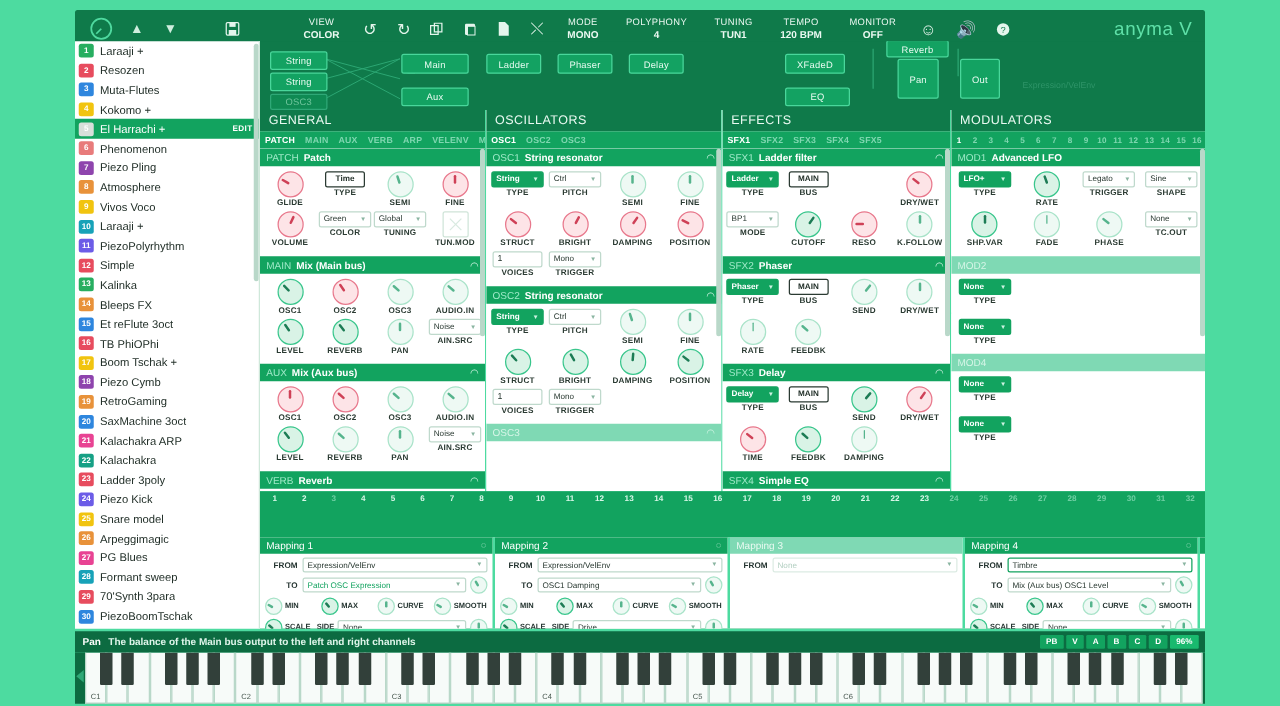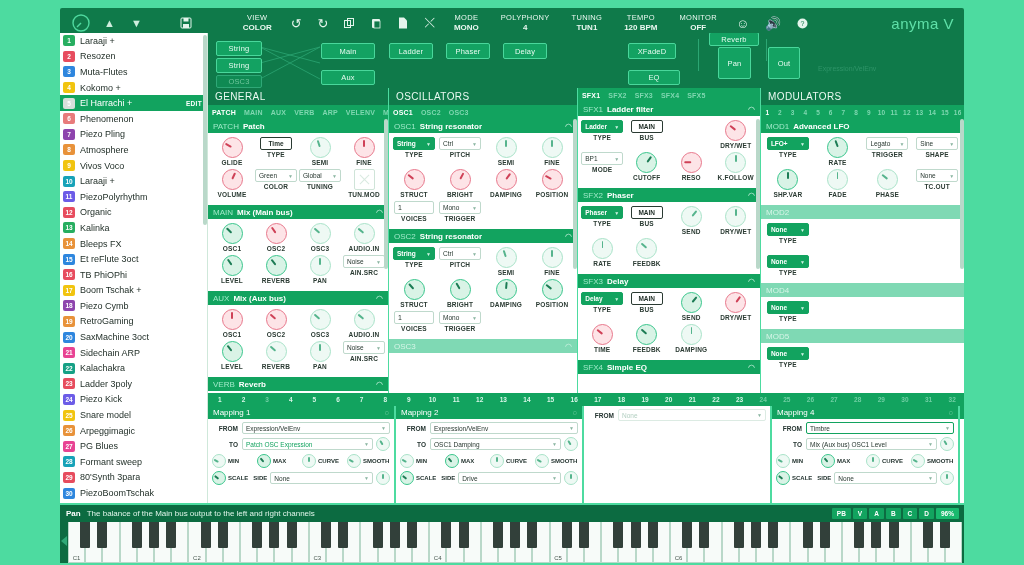--- a/index.html
+++ b/index.html
@@ -134,21 +134,21 @@
   .box-x:after { transform: rotate(-45deg); }
 
   .col-sb { position: absolute; right: 0; top: 0; width: 4px; background: #b9d8c9; border-radius: 2px; }
 
   
   .maps { position: absolute; left: 208px; top: 393px; width: 756px; height: 110px; background: #12a35f; overflow: hidden; }
   .map-nums { height: 13px; display: flex; color: #d8f7e8; font-size: 6.5px; font-weight: bold; }
   .map-nums .n { flex: 1; text-align: center; line-height: 13px; }
   .map-nums .n.off { color: #6fcfa3; }
   .map-row { position: absolute; top: 13px; height: 97px; display: flex; }
-  .mapcard { width: 188px; background: #ffffff; border-right: 2px solid #4ddba0; position: relative; }
+  .mapcard { width: 188px; background: #ffffff; border-right: 2px solid #4ddba0; position: relative; margin-top: 24px; }
   .mc-head { height: 13px; background: #12a35f; display: flex; align-items: center; padding: 0 5px; color: #fff; font-size: 8px; }
   .mc-head.dim { background: #7fd9b4; color: #eafaf2; }
   .mc-head .dot { margin-left: auto; font-size: 7px; color: #cdf3e2; }
   .mc-body { padding: 3px 4px; }
   .mc-line { display: flex; align-items: center; margin-bottom: 3px; }
   .mc-lab { font-size: 6.5px; font-weight: bold; color: #243430; width: 26px; text-align: right; margin-right: 4px; }
   .mc-sel {
     flex: 1; height: 12px; border: 1px solid #bfd9cc; background: #fff; font-size: 6.5px;
     color: #27372f; display: flex; align-items: center; padding: 0 3px; border-radius: 2px; position: relative;
   }
@@ -159,21 +159,21 @@
   .mc-knobs { display: flex; align-items: center; gap: 2px; margin-bottom: 3px; }
   .mc-k { display: flex; align-items: center; gap: 2px; flex: 1; }
   .mc-k .cap { font-size: 6px; font-weight: bold; color: #243430; }
 
   
   .status {
     position: absolute; left: 60px; top: 505px; width: 904px; height: 17px;
     background: #0c6b41; display: flex; align-items: center; padding-left: 6px;
   }
   .status .s-name { color: #ffffff; font-size: 8px; font-weight: bold; margin-right: 6px; }
-  .status .s-desc { color: #dff5ea; font-size: 8px; }
+  .status .s-desc { color: #dff5ea; font-size: 8px; font-weight: bold; }
   .status .s-ind { margin-left: auto; display: flex; align-items: center; gap: 2px; padding-right: 5px; }
   .ind { background: #12a35f; color: #ffffff; font-size: 6.5px; font-weight: bold; padding: 2px 5px; border-radius: 1px; }
   .ind.cpu { background: #19b96e; }
 
   .keyboard { position: absolute; left: 60px; top: 522px; width: 904px; height: 41px; background: #0c6b41; overflow: hidden; }
   .kbd-arrow { position: absolute; left: 1px; top: 14px; width: 0; height: 0; border-top: 5px solid transparent; border-bottom: 5px solid transparent; border-right: 6px solid #2fa877; }
   .wk { position: absolute; top: 0; width: 17.2px; height: 41px; background: #f7fbf9; border: 1px solid #b9d8c9; border-top: none; }
   .bk { position: absolute; top: 0; width: 10px; height: 26px; background: #32403a; border-radius: 0 0 1px 1px; z-index: 2; }
   .klabel { position: absolute; bottom: 2px; font-size: 6px; color: #46564e; width: 17px; text-align: center; z-index: 3; }
 </style>
@@ -295,21 +295,21 @@
         <div class="preset-row">
           <span class="badge" style="background:#17a2b8">10</span>
           <span class="preset-name">Laraaji +</span>
         </div>
         <div class="preset-row">
           <span class="badge" style="background:#6c5ce7">11</span>
           <span class="preset-name">PiezoPolyrhythm</span>
         </div>
         <div class="preset-row">
           <span class="badge" style="background:#e74c5e">12</span>
-          <span class="preset-name">Organic</span>
+          <span class="preset-name">Simple</span>
         </div>
         <div class="preset-row">
           <span class="badge" style="background:#27ae60">13</span>
           <span class="preset-name">Kalinka</span>
         </div>
         <div class="preset-row">
           <span class="badge" style="background:#e8923a">14</span>
           <span class="preset-name">Bleeps FX</span>
         </div>
         <div class="preset-row">
@@ -331,21 +331,21 @@
         <div class="preset-row">
           <span class="badge" style="background:#e8923a">19</span>
           <span class="preset-name">RetroGaming</span>
         </div>
         <div class="preset-row">
           <span class="badge" style="background:#2e86de">20</span>
           <span class="preset-name">SaxMachine 3oct</span>
         </div>
         <div class="preset-row">
           <span class="badge" style="background:#e84393">21</span>
-          <span class="preset-name">Sidechain ARP</span>
+          <span class="preset-name">Kalachakra ARP</span>
         </div>
         <div class="preset-row">
           <span class="badge" style="background:#16a085">22</span>
           <span class="preset-name">Kalachakra</span>
         </div>
         <div class="preset-row">
           <span class="badge" style="background:#e74c5e">23</span>
           <span class="preset-name">Ladder 3poly</span>
         </div>
         <div class="preset-row">
@@ -363,21 +363,21 @@
         <div class="preset-row">
           <span class="badge" style="background:#e84393">27</span>
           <span class="preset-name">PG Blues</span>
         </div>
         <div class="preset-row">
           <span class="badge" style="background:#17a2b8">28</span>
           <span class="preset-name">Formant sweep</span>
         </div>
         <div class="preset-row">
           <span class="badge" style="background:#e74c5e">29</span>
-          <span class="preset-name">80'Synth 3para</span>
+          <span class="preset-name">70'Synth 3para</span>
         </div>
         <div class="preset-row">
           <span class="badge" style="background:#2e86de">30</span>
           <span class="preset-name">PiezoBoomTschak</span>
         </div>
       </div>
     <div class="preset-sb"></div>
   </div>
 
   <div class="routing">
@@ -788,20 +788,21 @@
         <div class="panel">
           <div class="panel-head muted">
             <span class="pid">OSC3</span>
             <span class="hp">◠</span>
           </div>
         </div>
       </div>
       <div class="col-sb" style="top:31px;height:150px;"></div>
     </div>
   <div class="col" id="col-fx" style="left:578px; width:182px; height:305px;">
+      <div class="col-head">EFFECTS</div>
       <div class="col-tabs">
         <span class="t on">SFX1</span>
         <span class="t off">SFX2</span>
         <span class="t off">SFX3</span>
         <span class="t off">SFX4</span>
         <span class="t off">SFX5</span>
       </div>
       <div class="col-body">
         <div class="panel">
           <div class="panel-head">
@@ -1076,23 +1077,20 @@
                 <div class="sel-box accent faded">None<span class="car">▼</span></div>
                 <span class="cap">TYPE</span>
               </div>
               <div class="cell"></div>
               <div class="cell"></div>
               <div class="cell"></div>
             </div>
           </div>
         </div>
         <div class="panel">
-          <div class="panel-head muted">
-            <span class="pid">MOD5</span>
-          </div>
           <div class="panel-body">
             <div class="row">
               <div class="cell">
                 <div class="sel-box accent faded">None<span class="car">▼</span></div>
                 <span class="cap">TYPE</span>
               </div>
               <div class="cell"></div>
               <div class="cell"></div>
               <div class="cell"></div>
             </div>
@@ -1244,20 +1242,23 @@
               <span class="cap" style="font-size:6px;font-weight:bold;margin:0 5px 0 2px;color:#243430">SCALE</span>
               <span class="cap" style="font-size:6px;font-weight:bold;margin-right:3px;color:#243430">SIDE</span>
               <span class="mc-sel">Drive<span class="car">▼</span></span>
               <span class="knob sm pale" style="margin-left:3px">
                 <span class="pt" style="transform:rotate(0deg)"></span>
               </span>
             </div>
           </div>
         </div>
         <div class="mapcard">
+          <div class="mc-head dim">
+            <span>Mapping 3</span>
+          </div>
           <div class="mc-body">
             <div class="mc-line">
               <span class="mc-lab">FROM</span>
               <span class="mc-sel pale">None<span class="car">▼</span></span>
             </div>
           </div>
         </div>
         <div class="mapcard">
           <div class="mc-head">
             <span>Mapping 4</span>

